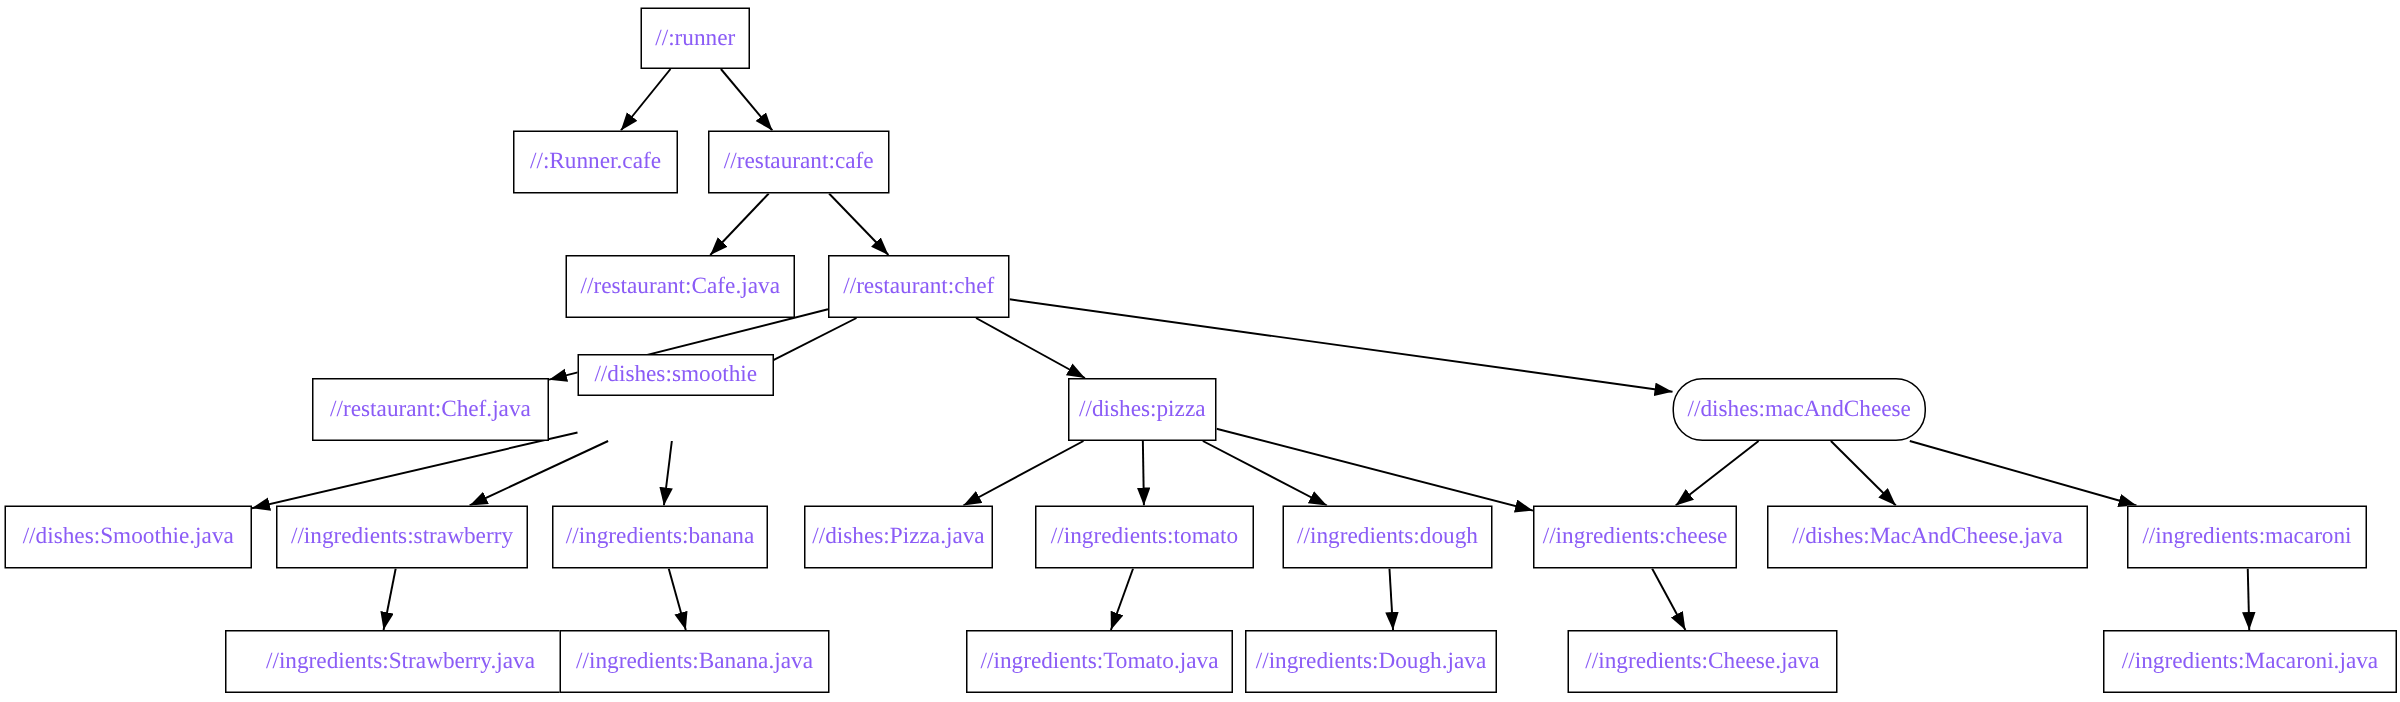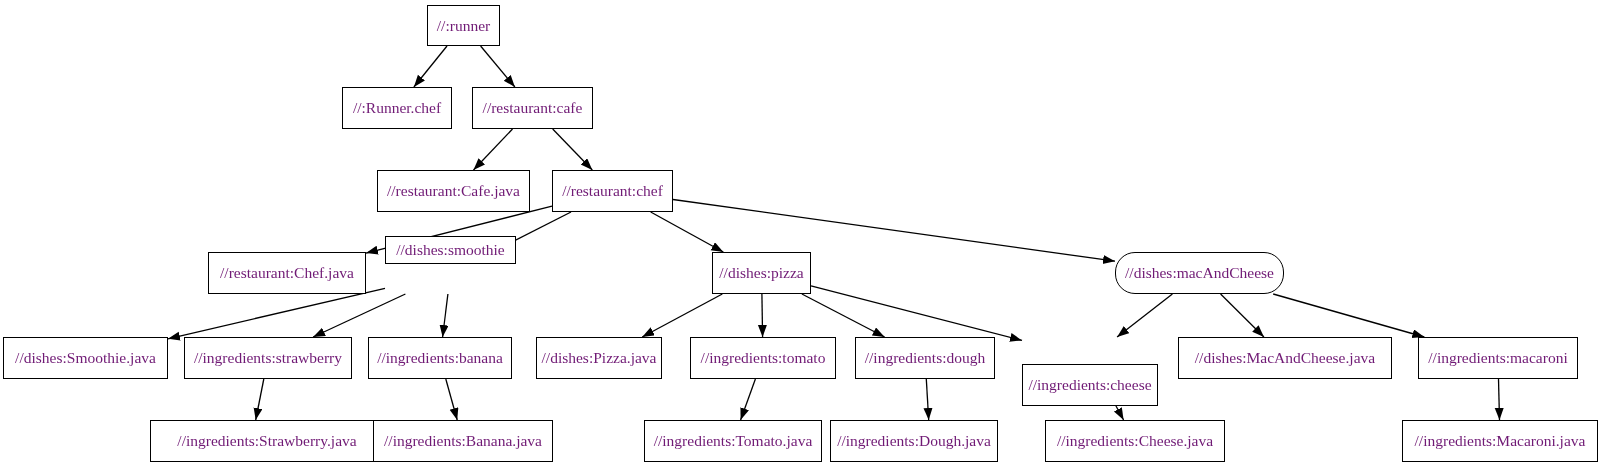--- a/index.html
+++ b/index.html
@@ -27,21 +27,21 @@
     box-sizing: border-box;
     background: #ffffff;
     border: 1.3px solid #000000;
     display: flex;
     align-items: center;
     justify-content: center;
     white-space: nowrap;
   }
   .node span {
     font-size: 15.5px;
-    color: #701a75;
+    color: #8b5cf6;
     line-height: 1;
   }
 </style>
 </head>
 <body>
 
 <div id="graph-canvas" style="background: rgb(255, 255, 255);">
     <svg id="edge-layer" width="1600" height="468" viewBox="0 0 1600 468">
       <defs>
         <marker id="arrowhead" markerUnits="userSpaceOnUse" markerWidth="13" markerHeight="10" refX="12" refY="4.5" orient="auto">
@@ -70,21 +70,21 @@
       <line x1="1101.4" y1="379.0" x2="1123.6" y2="420.0" stroke="#000000" stroke-width="1.3" marker-end="url(#arrowhead)"></line>
       <line x1="1172.4" y1="294.0" x2="1117.1" y2="337.0" stroke="#000000" stroke-width="1.3" marker-end="url(#arrowhead)"></line>
       <line x1="1220.6" y1="294.0" x2="1263.9" y2="337.0" stroke="#000000" stroke-width="1.3" marker-end="url(#arrowhead)"></line>
       <line x1="1273.2" y1="294.0" x2="1424.3" y2="337.0" stroke="#000000" stroke-width="1.3" marker-end="url(#arrowhead)"></line>
       <line x1="1498.5" y1="379.0" x2="1499.5" y2="420.0" stroke="#000000" stroke-width="1.3" marker-end="url(#arrowhead)"></line>
     </svg>
     <div class="node" style="left: 427px; top: 5px; width: 73px; height: 41px; background: rgb(255, 255, 255); border-color: rgb(0, 0, 0);">
       <span>//:runner</span>
     </div>
     <div class="node" style="left: 342px; top: 87px; width: 110px; height: 42px; background: rgb(255, 255, 255); border-color: rgb(0, 0, 0);">
-      <span>//:Runner.chef</span>
+      <span>//:Runner.cafe</span>
     </div>
     <div class="node" style="left: 472px; top: 87px; width: 121px; height: 42px; background: rgb(255, 255, 255); border-color: rgb(0, 0, 0);">
       <span>//restaurant:cafe</span>
     </div>
     <div class="node" style="left: 377px; top: 170px; width: 153px; height: 42px; background: rgb(255, 255, 255); border-color: rgb(0, 0, 0);">
       <span>//restaurant:Cafe.java</span>
     </div>
     <div class="node" style="left: 552px; top: 170px; width: 121px; height: 42px; background: rgb(255, 255, 255); border-color: rgb(0, 0, 0);">
       <span>//restaurant:chef</span>
     </div>
@@ -111,21 +111,21 @@
     </div>
     <div class="node" style="left: 536px; top: 337px; width: 126px; height: 42px; background: rgb(255, 255, 255); border-color: rgb(0, 0, 0);">
       <span>//dishes:Pizza.java</span>
     </div>
     <div class="node" style="left: 690px; top: 337px; width: 146px; height: 42px; background: rgb(255, 255, 255); border-color: rgb(0, 0, 0);">
       <span>//ingredients:tomato</span>
     </div>
     <div class="node" style="left: 855px; top: 337px; width: 140px; height: 42px; background: rgb(255, 255, 255); border-color: rgb(0, 0, 0);">
       <span>//ingredients:dough</span>
     </div>
-    <div class="node" style="left: 1022px; top: 337px; width: 136px; height: 42px; background: rgb(255, 255, 255); border-color: rgb(0, 0, 0); margin-top: 27px;">
+    <div class="node" style="left: 1022px; top: 337px; width: 136px; height: 42px; background: rgb(255, 255, 255); border-color: rgb(0, 0, 0);">
       <span>//ingredients:cheese</span>
     </div>
     <div class="node" style="left: 1178px; top: 337px; width: 214px; height: 42px; background: rgb(255, 255, 255); border-color: rgb(0, 0, 0);">
       <span>//dishes:MacAndCheese.java</span>
     </div>
     <div class="node" style="left: 1418px; top: 337px; width: 160px; height: 42px; background: rgb(255, 255, 255); border-color: rgb(0, 0, 0);">
       <span>//ingredients:macaroni</span>
     </div>
     <div class="node" style="left: 150px; top: 420px; width: 234px; height: 42px; background: rgb(255, 255, 255); border-color: rgb(0, 0, 0);">
       <span>//ingredients:Strawberry.java</span>

